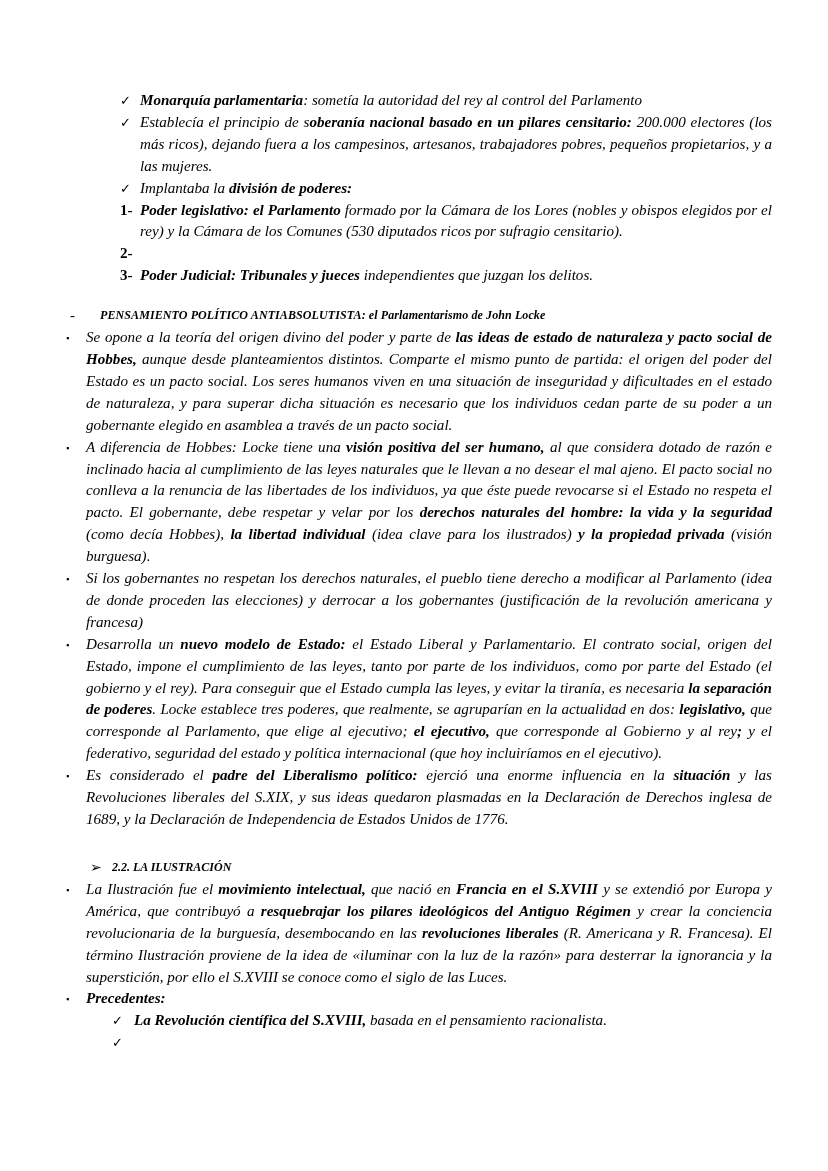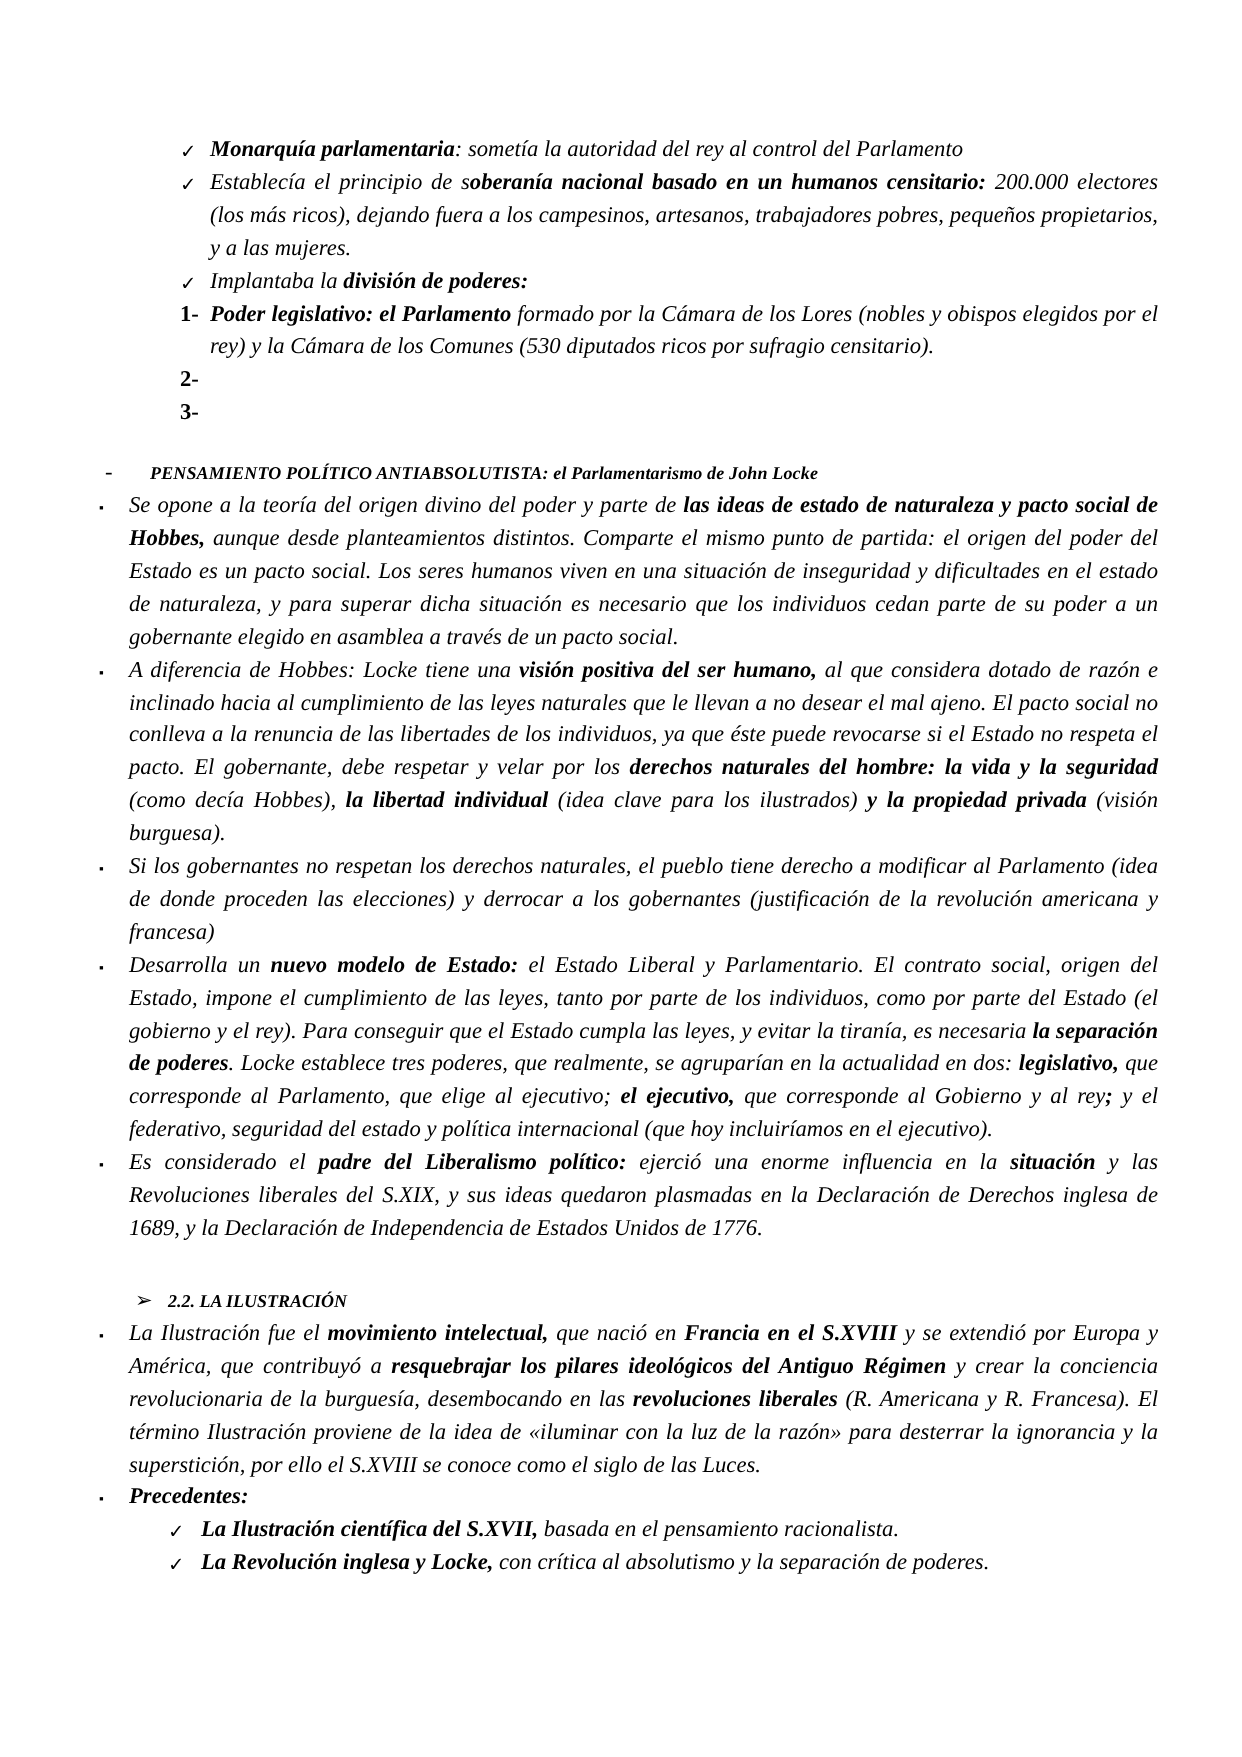--- a/index.html
+++ b/index.html
@@ -123,38 +123,39 @@
 
 <div class="page">
 
   <div>
     <div class="row lvl-check">
       <span class="bullet">✓</span>
       <span class="txt"><b>Monarquía parlamentaria</b><span>: sometía la autoridad del rey al control del Parlamento</span></span>
     </div>
     <div class="row lvl-check">
       <span class="bullet">✓</span>
-      <span class="txt"><span>Establecía el principio de s</span><b>oberanía nacional basado en un humanos censitario:</b><span> 200.000 electores (los más ricos), dejando fuera a los campesinos, artesanos, trabajadores pobres, pequeños propietarios, y a las mujeres.</span></span>
+      <span class="txt"><span>Establecía el principio de s</span><b>oberanía nacional basado en un pilares censitario:</b><span> 200.000 electores (los más ricos), dejando fuera a los campesinos, artesanos, trabajadores pobres, pequeños propietarios, y a las mujeres.</span></span>
     </div>
     <div class="row lvl-check">
       <span class="bullet">✓</span>
       <span class="txt left"><span>Implantaba la </span><b>división de poderes:</b></span>
     </div>
   </div>
 
   <div>
     <div class="row lvl-num">
       <span class="bullet">1-</span>
       <span class="txt"><b>Poder legislativo: el Parlamento</b><span> formado por la Cámara de los Lores (nobles y obispos elegidos por el rey) y la Cámara de los Comunes (530 diputados ricos por sufragio censitario).</span></span>
     </div>
     <div class="row lvl-num">
       <span class="bullet">2-</span>
     </div>
     <div class="row lvl-num">
       <span class="bullet">3-</span>
+      <span class="txt left"><b>Poder Judicial: Tribunales y jueces</b><span> independientes que juzgan los delitos.</span></span>
     </div>
   </div>
 
   <div class="gap-md"></div>
 
   <div class="row lvl-dash">
     <span class="bullet">-</span>
     <span class="txt left heading-main">PENSAMIENTO POLÍTICO ANTIABSOLUTISTA: el Parlamentarismo de John Locke</span>
   </div>
 
@@ -194,21 +195,20 @@
       <span class="txt"><span>La Ilustración fue el </span><b>movimiento intelectual,</b><span> que nació en </span><b>Francia en el S.XVIII</b><span> y se extendió por Europa y América, que contribuyó a </span><b>resquebrajar los pilares ideológicos del Antiguo Régimen</b><span> y crear la conciencia revolucionaria de la burguesía, desembocando en las </span><b>revoluciones liberales</b><span> (R. Americana y R. Francesa). El término Ilustración proviene de la idea de «iluminar con la luz de la razón» para desterrar la ignorancia y la superstición, por ello el S.XVIII se conoce como el siglo de las Luces.</span></span>
     </div>
 
     <div class="row lvl-sq">
       <span class="bullet">▪</span>
       <span class="txt left b">Precedentes:</span>
     </div>
 
     <div class="row lvl-check2">
       <span class="bullet">✓</span>
-      <span class="txt left"><b>La Ilustración científica del S.XVII,</b><span> basada en el pensamiento racionalista.</span></span>
+      <span class="txt left"><b>La Revolución científica del S.XVIII,</b><span> basada en el pensamiento racionalista.</span></span>
     </div>
     <div class="row lvl-check2">
       <span class="bullet">✓</span>
-      <span class="txt left"><b>La Revolución inglesa y Locke,</b><span> con crítica al absolutismo y la separación de poderes.</span></span>
     </div>
   </div>
 
 </div>
 
 </body></html>

